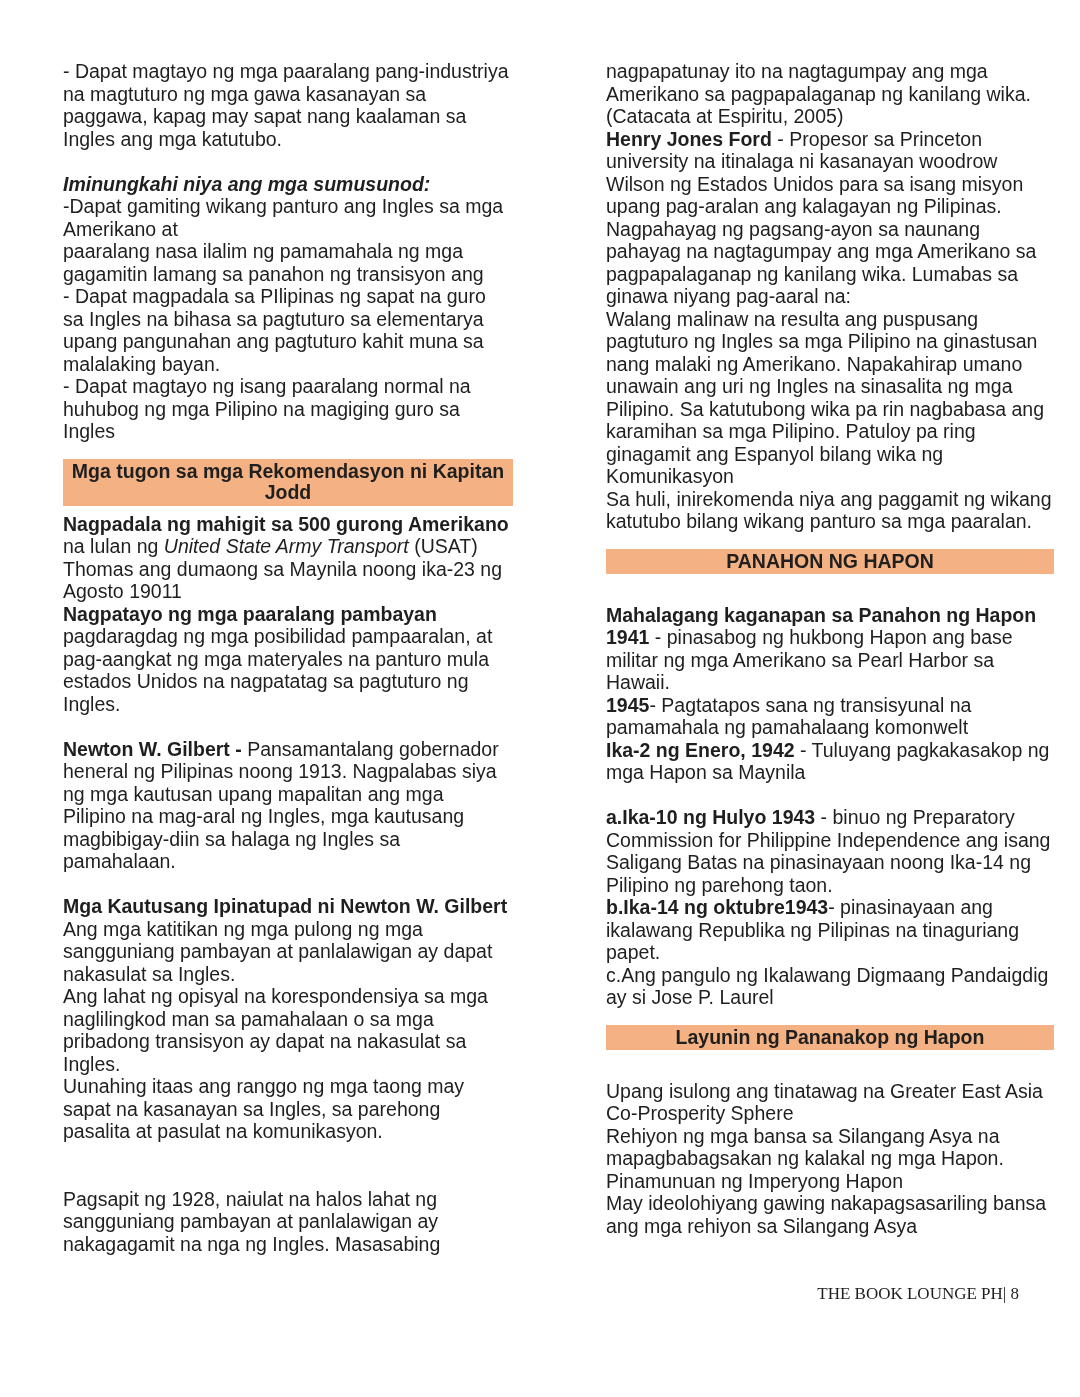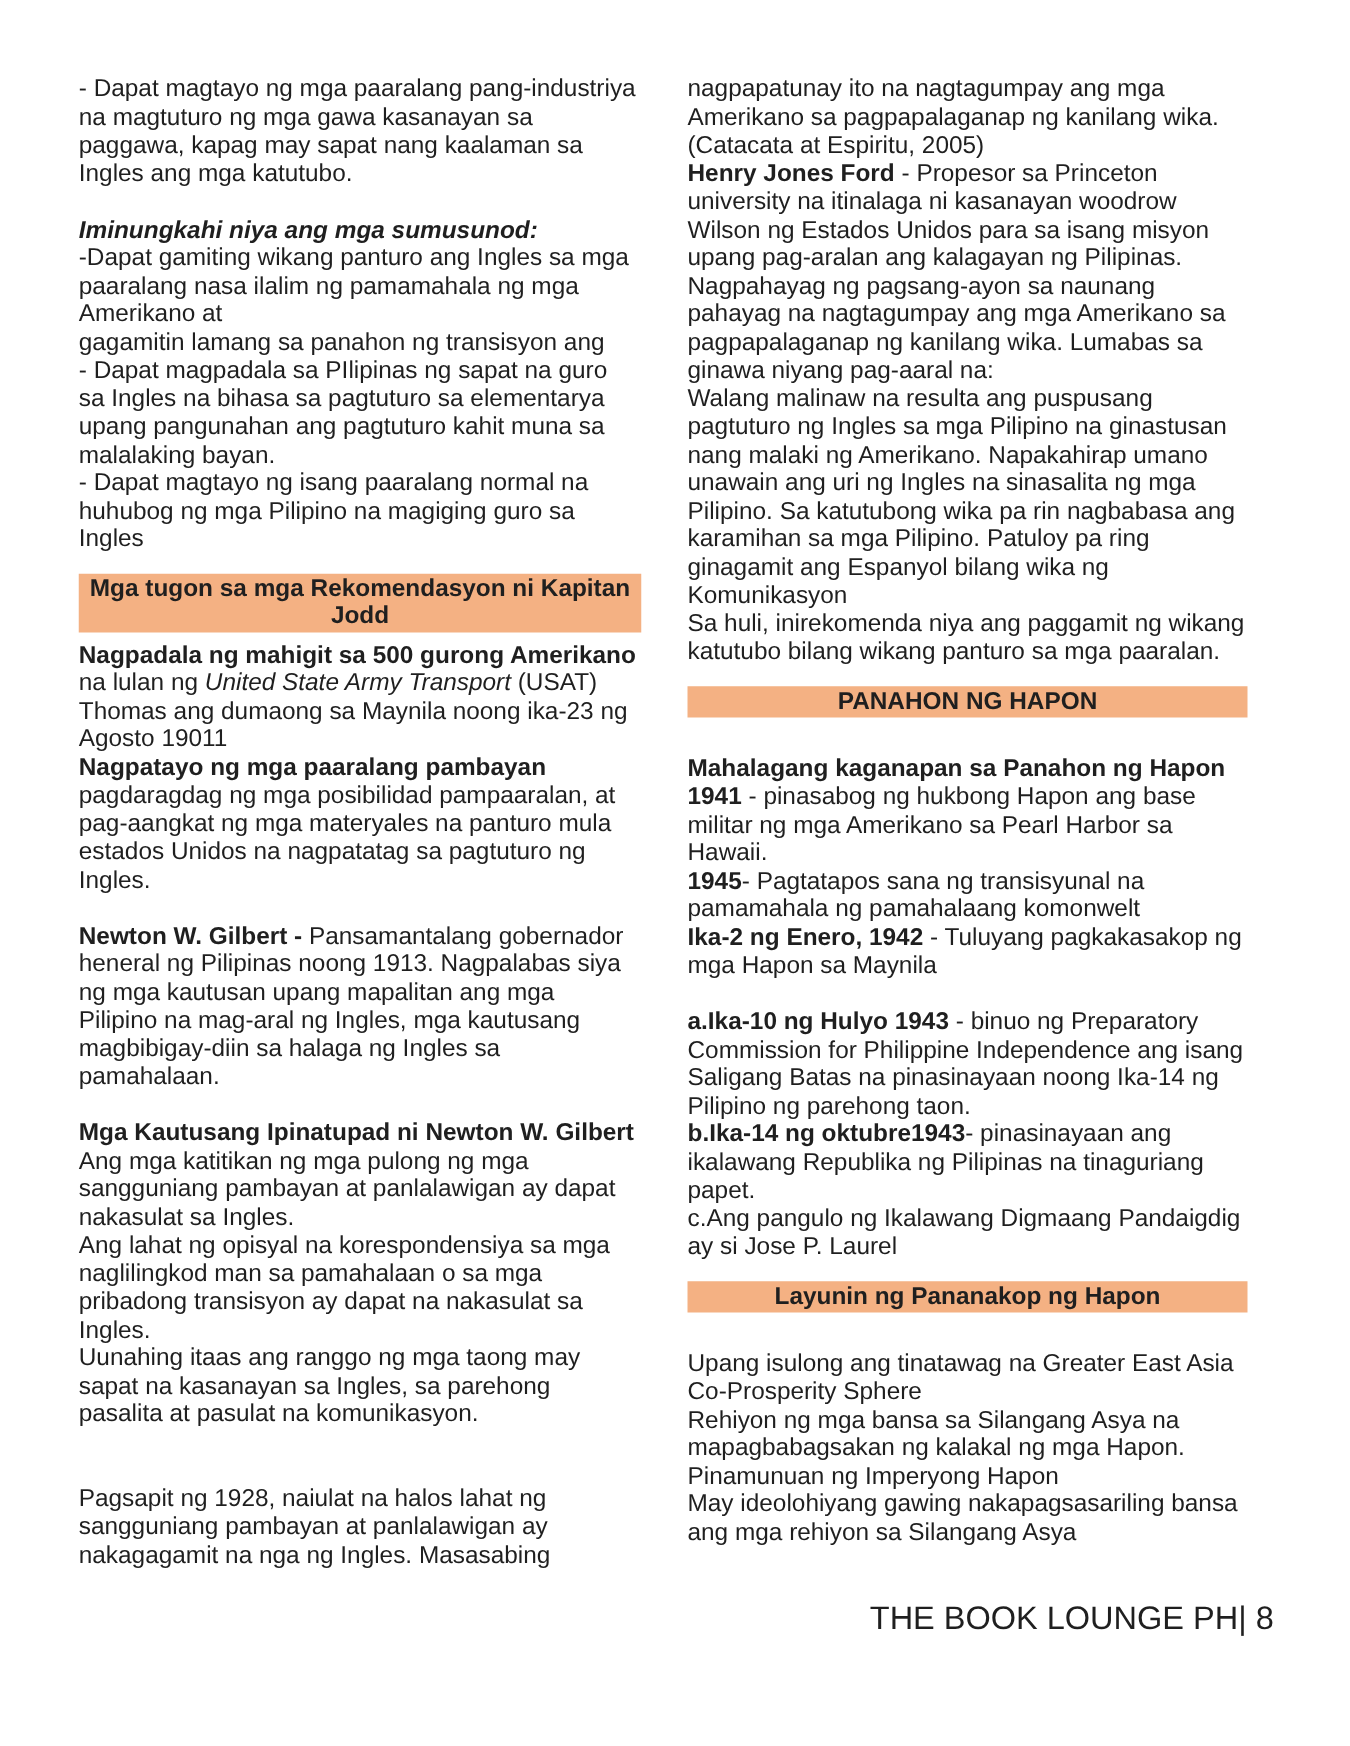--- a/index.html
+++ b/index.html
@@ -13,61 +13,62 @@
     font-family: "Liberation Sans", "DejaVu Sans", sans-serif;
     font-size: 19.5px;
     line-height: 22.5px;
     overflow: hidden;
   }
   .columns {
     position: absolute;
     left: 63px;
     top: 60px;
     display: flex;
-    gap: 37px;
+    gap: 93px;
   }
   .col { width: 450px; }
   .col-right { width: 448px; }
   .line { min-height: 22.5px; white-space: nowrap; }
   .line:empty::before { content: "\00a0"; }
   .b { font-weight: bold; }
   .i { font-style: italic; }
   .block.header {
     background: var(--hl, #f4b183);
     text-align: center;
     font-weight: bold;
     margin: 16px 0 7px 0;
     padding: 2px 4px;
     line-height: 21.5px;
   }
   .block.header .line { min-height: 21.5px; white-space: normal; }
   .footer {
     position: absolute;
     right: 61px;
     top: 1283px;
-    font-size: 26px;
+    font-size: 17px;
     color: var(--text-color, #1f1f1f);
+    font-family: Liberation Serif, serif;
   }
 </style>
 </head>
 <body>
 
 <div class="page">
   <div class="columns">
     <div class="col col-left">
         <div class="block para">
           <div class="line">- Dapat magtayo ng mga paaralang pang-industriya</div>
           <div class="line">na magtuturo ng mga gawa kasanayan sa</div>
           <div class="line">paggawa, kapag may sapat nang kaalaman sa</div>
           <div class="line">Ingles ang mga katutubo.</div>
           <div class="line"></div>
           <div class="line"><span class="b i">Iminungkahi niya ang mga sumusunod:</span></div>
           <div class="line">-Dapat gamiting wikang panturo ang Ingles sa mga</div>
+          <div class="line">Amerikano at</div>
           <div class="line">paaralang nasa ilalim ng pamamahala ng mga</div>
-          <div class="line">Amerikano at</div>
           <div class="line">gagamitin lamang sa panahon ng transisyon ang</div>
           <div class="line">- Dapat magpadala sa PIlipinas ng sapat na guro</div>
           <div class="line">sa Ingles na bihasa sa pagtuturo sa elementarya</div>
           <div class="line">upang pangunahan ang pagtuturo kahit muna sa</div>
           <div class="line">malalaking bayan.</div>
           <div class="line">- Dapat magtayo ng isang paaralang normal na</div>
           <div class="line">huhubog ng mga Pilipino na magiging guro sa</div>
           <div class="line">Ingles</div>
         </div>
         <div class="block header">

